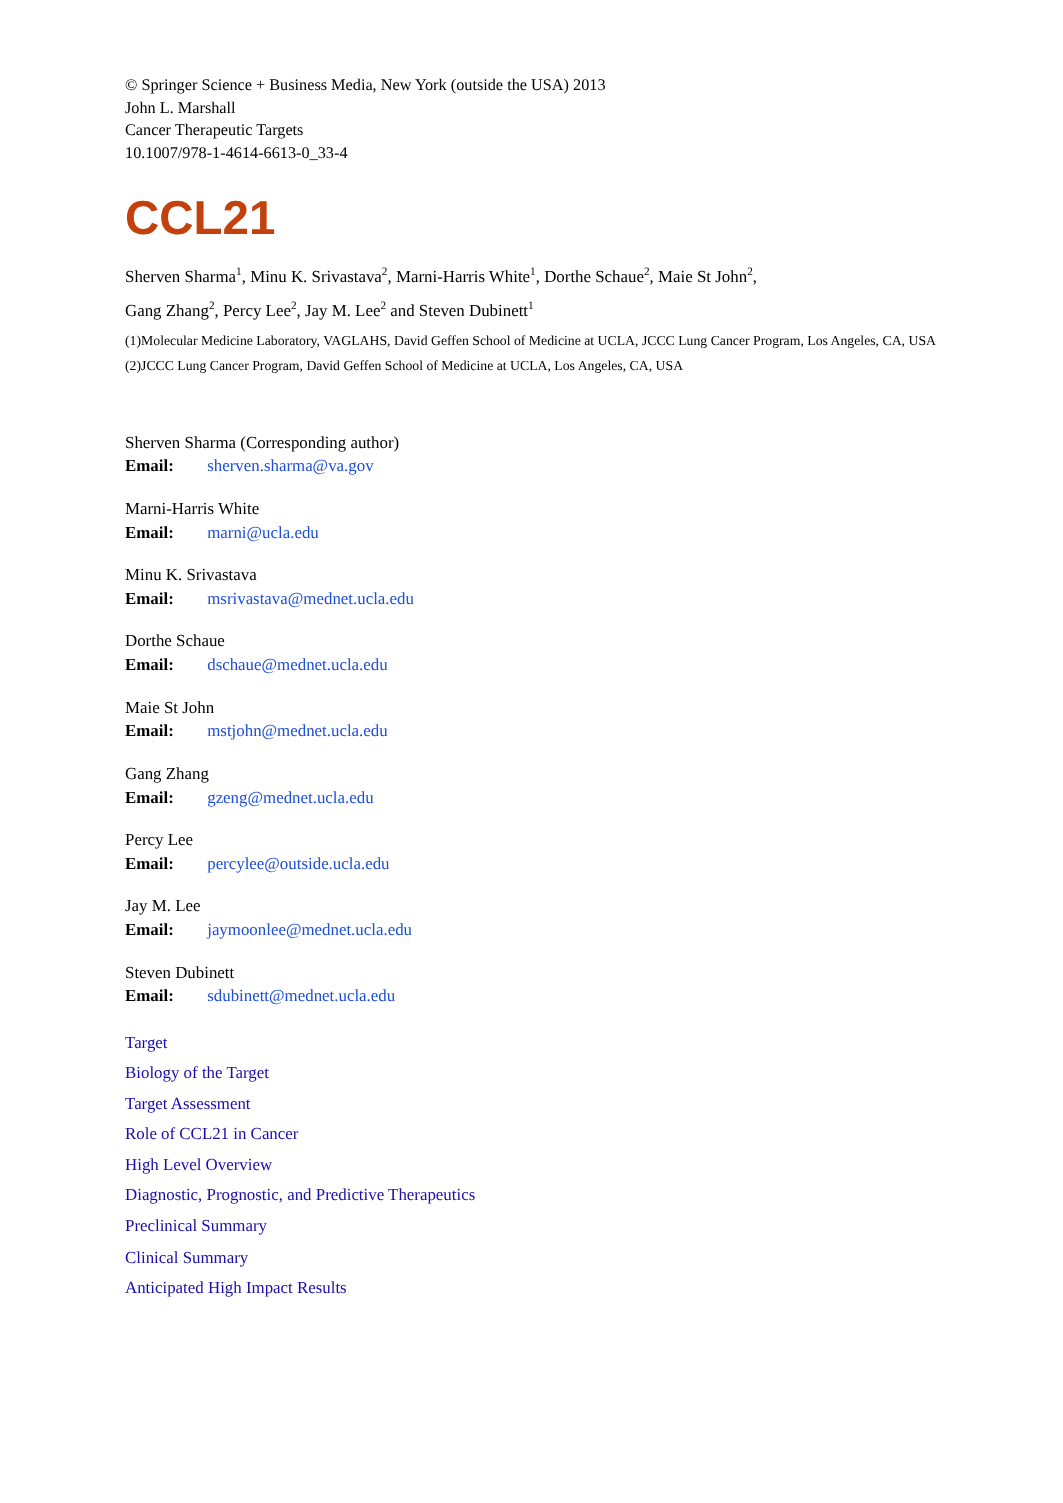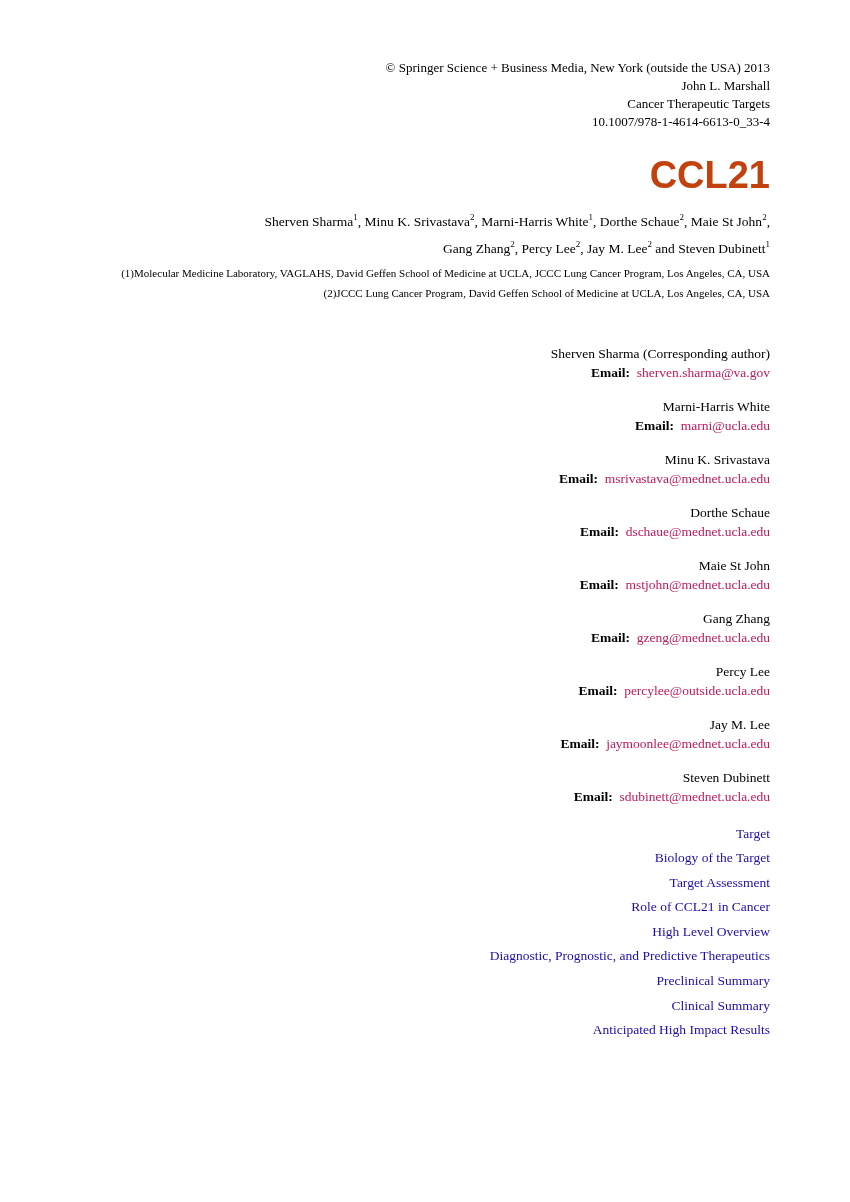--- a/index.html
+++ b/index.html
@@ -10,21 +10,20 @@
     body {
       background: #ffffff;
       font-family: "Times New Roman", Times, serif;
       font-size: 14px;
       color: #000000;
       width: 850px;
       min-height: 1202px;
     }
     .page {
       padding: 60px 80px 60px 100px;
-      text-align: right;
     }
     .copyright {
       font-size: 13px;
       margin-bottom: 2px;
     }
     .author-name {
       font-size: 13px;
       margin-bottom: 2px;
     }
     .journal-name {
@@ -67,22 +66,23 @@
       font-size: 13.5px;
       margin-bottom: 3px;
     }
     .contact-email-line {
       font-size: 13.5px;
     }
     .email-label {
       font-weight: bold;
     }
     .email-link {
-      color: #be185d;
+      color: #1d4ed8;
       text-decoration: none;
+      margin-left: 20px;
     }
     .toc-link {
       display: block;
       color: #1a0dab;
       text-decoration: none;
       font-size: 13.5px;
       margin-bottom: 3px;
       line-height: 1.6;
     }
   </style>

